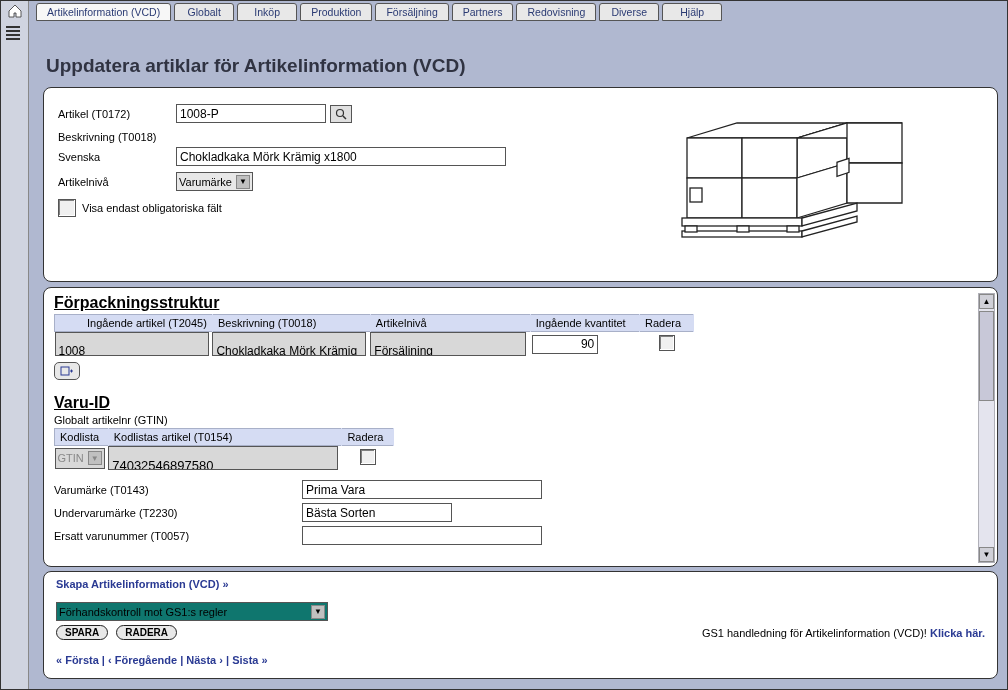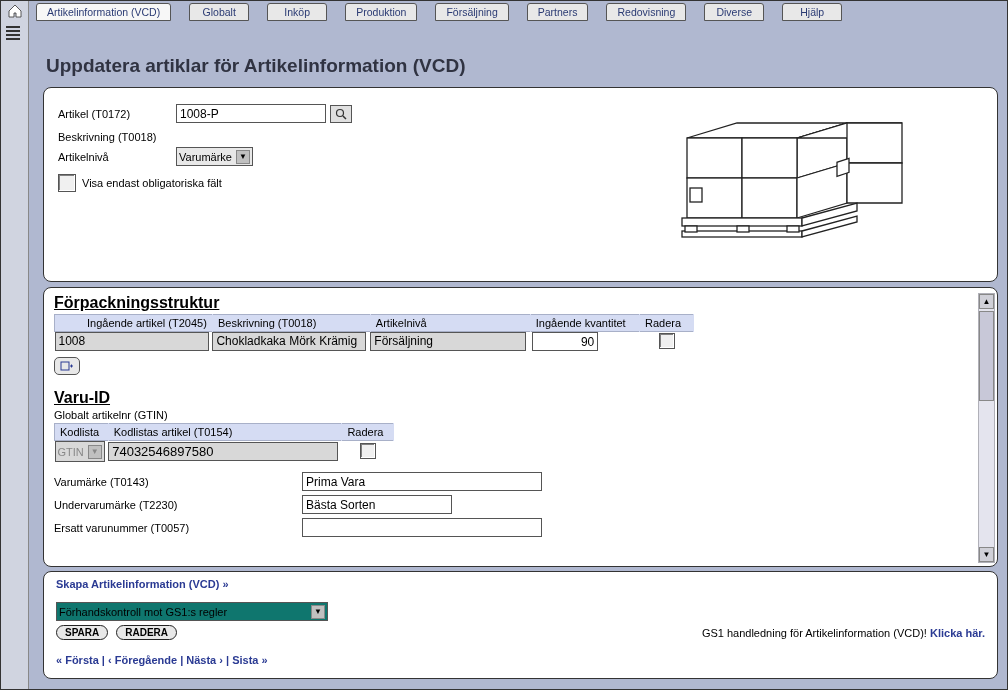--- a/index.html
+++ b/index.html
@@ -31,21 +31,21 @@
 }
 .left-rail .menu-icon {
   width: 18px; height: 14px;
   margin: 8px auto;
 }
 .menu-icon div { height: 2px; background: #333; margin-bottom: 2px; width: 14px; }
 .top-tabs {
   position: absolute;
   left: 35px; top: 2px;
   display: flex;
-  gap: 18px;
+  gap: 3px;
   align-items: flex-end;
 }
 .tab {
   background: #e8e8e8;
   border: 1px solid #555;
   border-radius: 3px 3px 0 0;
   padding: 2px 10px 2px 10px;
   font-size: 10.5px;
   color: #2a3a73;
   cursor: pointer;
@@ -155,21 +155,21 @@
   border-right: 1px solid #d5dcf3;
 }
 .grid-row td {
   padding: 0;
 }
 .ro-cell {
   background: #d8d8d8;
   border: 1px solid #555;
   height: 19px;
   font-size: 12px;
-  padding: 1px 3px;
+  padding: 11px 3px;
   overflow: hidden;
   white-space: nowrap;
 }
 .small-btn {
   border: 1px solid #555;
   background: #e0e0e0;
   width: 22px; height: 18px;
   cursor: pointer;
   display: inline-flex; align-items:center; justify-content:center;
 }
@@ -262,20 +262,24 @@
         <span class="small-btn" style="margin-left:4px;">
           <svg width="12" height="12" viewBox="0 0 12 12">
               <circle cx="5" cy="5" r="3.5" fill="none" stroke="#333" stroke-width="1.2"></circle>
               <line x1="8" y1="8" x2="11" y2="11" stroke="#333" stroke-width="1.5"></line>
             </svg>
         </span>
       </div>
 
       <div class="form-row">
         <div class="lbl">Beskrivning (T0018)</div>
+      </div>
+      <div class="form-row" style="margin-bottom:6px;">
+        <div class="lbl" style="width:118px;">Svenska</div>
+        <input type="text" class="inp" style="width: 330px;" value="Chokladkaka Mörk Krämig x1800">
       </div>
 
       <div class="form-row" style="margin-bottom:8px;">
         <div class="lbl" style="width:118px;">Artikelnivå</div>
         <div class="select">
           <span>Varumärke</span>
           <span class="sel-arrow">▼</span>
         </div>
       </div>
 

